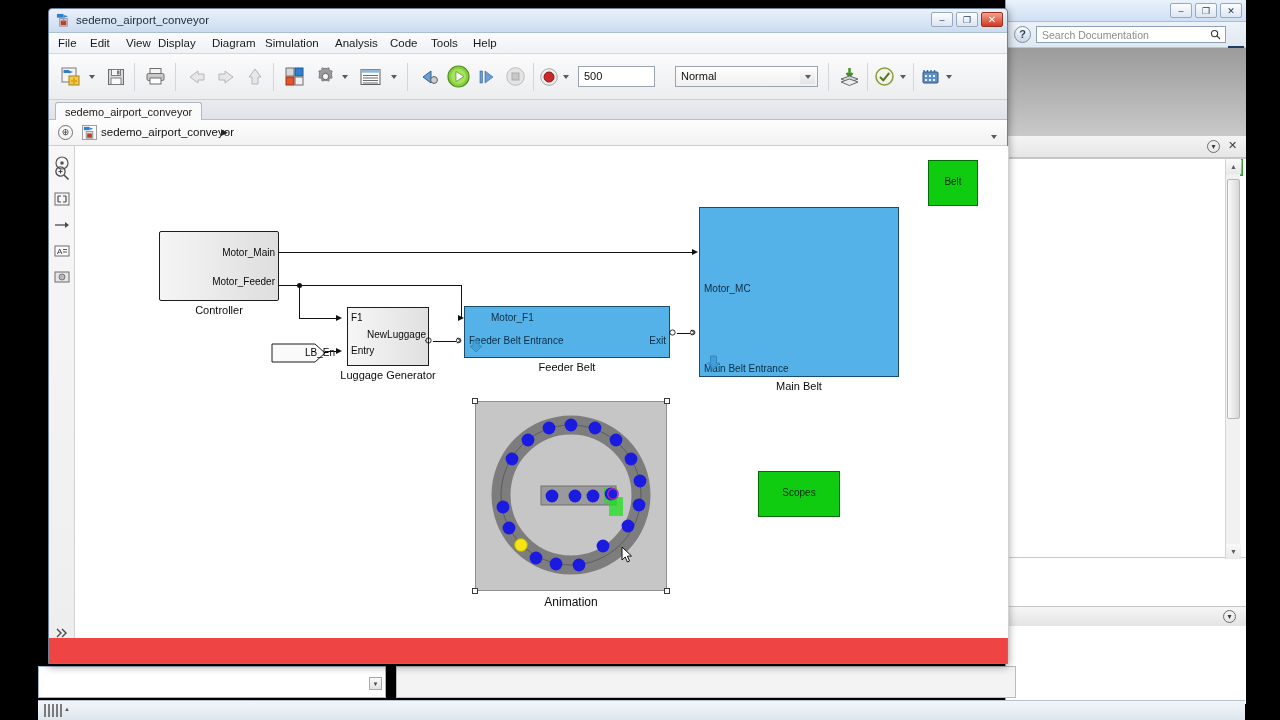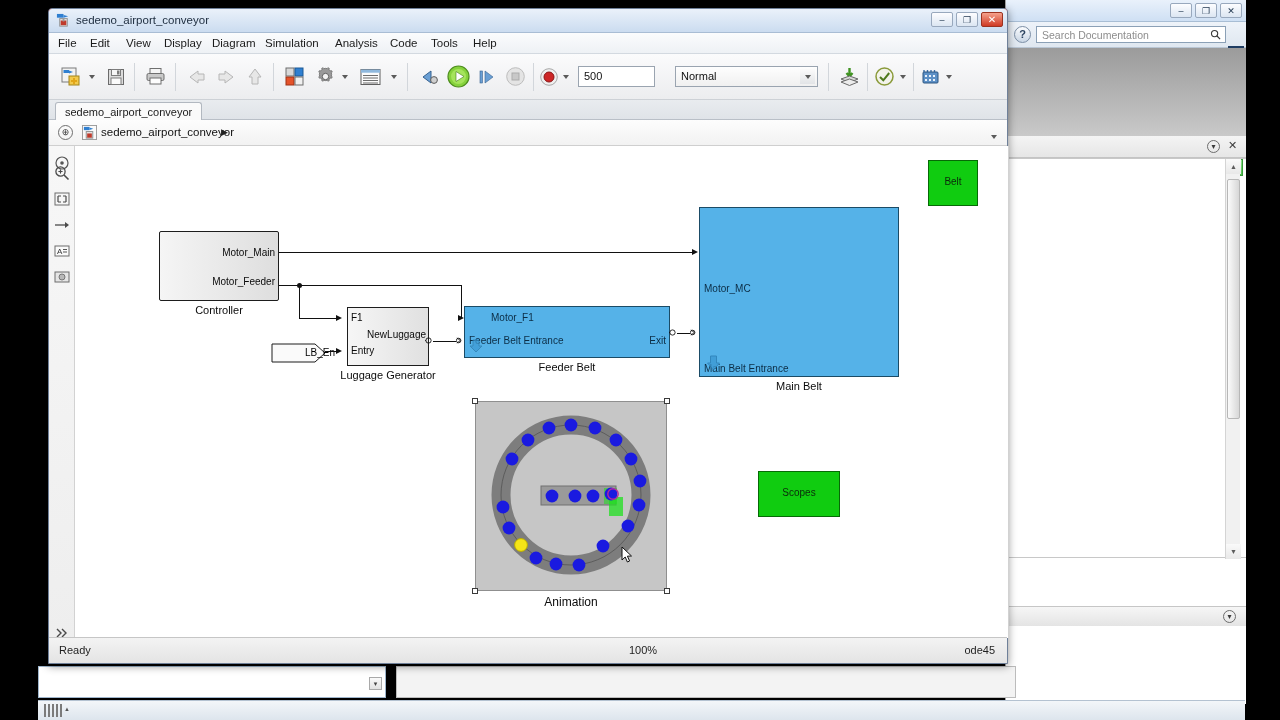--- a/index.html
+++ b/index.html
@@ -229,21 +229,21 @@
         <div class="win-btn close">
             <i>✕</i>
           </div>
       </div>
     </div>
 
     <div class="sl-menu">
       <div class="mi" style="left:9px;">File</div>
       <div class="mi" style="left:41px;">Edit</div>
       <div class="mi" style="left:77px;">View</div>
-      <div class="mi" style="left:115px;">Display</div>
+      <div class="mi" style="left:109px;">Display</div>
       <div class="mi" style="left:163px;">Diagram</div>
       <div class="mi" style="left:216px;">Simulation</div>
       <div class="mi" style="left:286px;">Analysis</div>
       <div class="mi" style="left:341px;">Code</div>
       <div class="mi" style="left:382px;">Tools</div>
       <div class="mi" style="left:424px;">Help</div>
     </div>
 
     <div class="sl-toolbar">
 
@@ -605,20 +605,15 @@
         <div class="sel-handle" style="right:-3px; bottom:-3px;"></div>
         <div class="blk-label" style="top:194px; font-size:12px;">Animation</div>
       </div>
 
       <svg class="cursor-arrow" style="left:546px; top:400px;" viewBox="0 0 12 18">
         <path d="M1 1 L1 14 L4.2 11 L6.4 16 L8.6 15 L6.4 10.2 L10.5 10 Z" fill="#ffffff" stroke="#111" stroke-width="1"></path>
       </svg>
 
     </div>
 
-    <div class="sl-status">
-      <span style="left:10px;">Ready</span>
-      <span style="left:580px;">100%</span>
-      <span style="right:12px;">ode45</span>
-    </div>
   </div>
 
 </div>
 
 </body></html>

